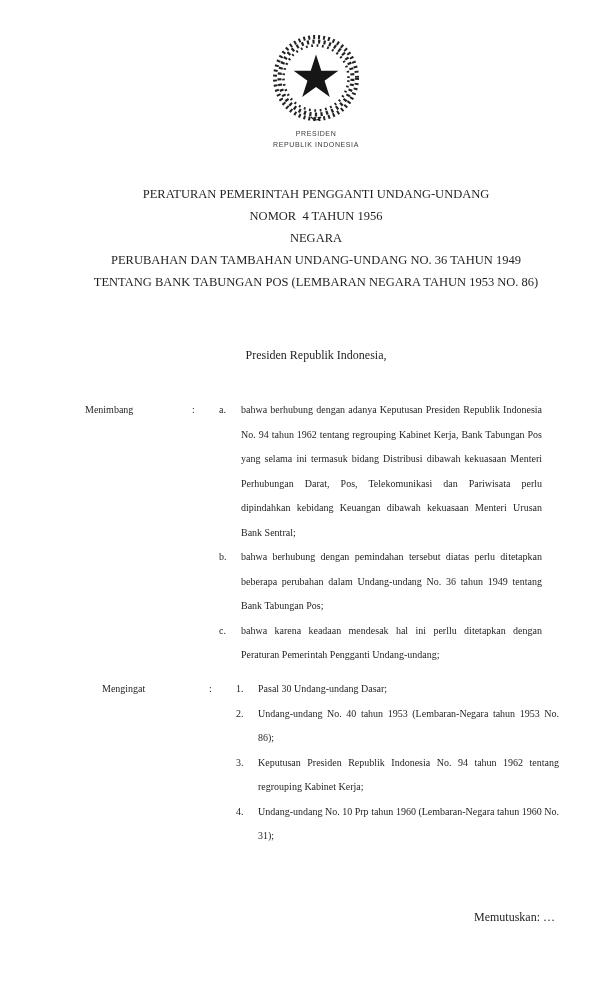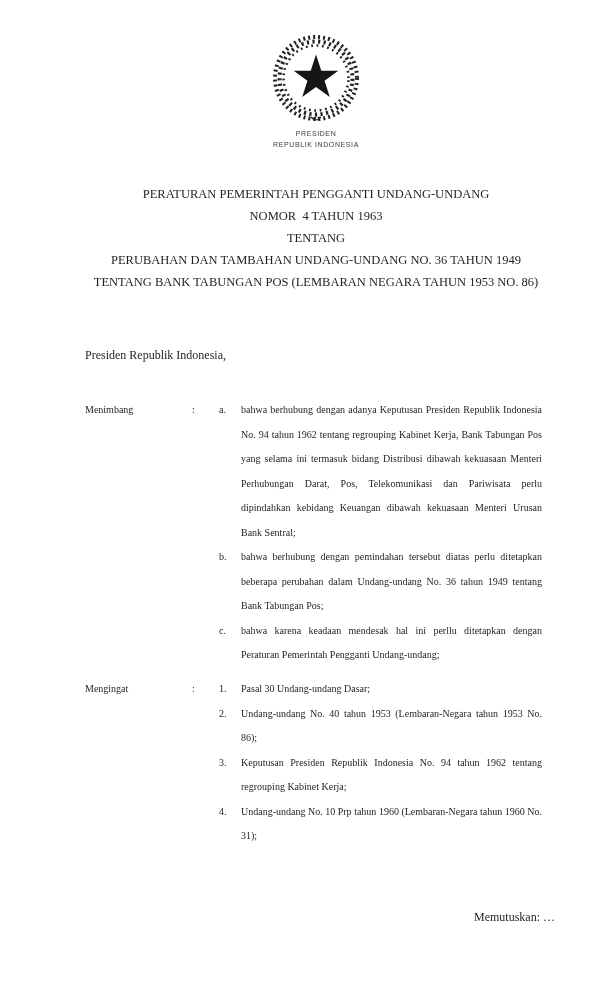--- a/index.html
+++ b/index.html
@@ -25,38 +25,38 @@
   
   .title-block {
     position: absolute; top: 183px; left: 85px; width: 462px;
     text-align: center; font-size: 12.5px; line-height: 22px;
   }
   .title-line { white-space: pre-wrap; }
 
   
   .salutation {
     position: absolute; top: 344px; left: 85px; width: 462px;
-    text-align: left; font-size: 12px; line-height: 22px;
+    text-align: center; font-size: 12px; line-height: 22px;
   }
 
   
   .clause {
     position: absolute; left: 85px; width: 457px;
     display: grid; grid-template-columns: 107px 27px 1fr;
     font-size: 10px; line-height: 24.5px;
   }
   .clause-label, .clause-colon { align-self: start; }
   .clause-item { position: relative; }
   .clause-item .marker { position: absolute; left: 0; top: 0; }
   .clause-item p {
     margin: 0 0 0 22px;
     text-align: justify; text-justify: inter-word;
   }
   #section-menimbang { top: 398px; }
-  #section-mengingat { top: 677px; }
+  #section-mengingat { top: 677px; margin-left: 17px; }
 
   
   .decision-line {
     position: absolute; top: 882px; right: 57px;
     font-size: 12px; line-height: 22px; margin-top: 24px;
   }
 </style>
 </head>
 <body>
 
@@ -73,22 +73,22 @@
       <path d="M41,83 q5,6 10,0 M44,87 l2,-4 M48,83 l2,4" stroke="#222222" stroke-width="1.2" fill="none"></path>
     </svg>
     <div class="letterhead-text">
       <div>PRESIDEN</div>
       <div>REPUBLIK INDONESIA</div>
     </div>
   </header>
 
   <div class="title-block">
     <div class="title-line">PERATURAN PEMERINTAH PENGGANTI UNDANG-UNDANG</div>
-    <div class="title-line">NOMOR  4 TAHUN 1963</div>
-    <div class="title-line">TENTANG</div>
+    <div class="title-line">NOMOR  4 TAHUN 1956</div>
+    <div class="title-line">NEGARA</div>
     <div class="title-line">PERUBAHAN DAN TAMBAHAN UNDANG-UNDANG NO. 36 TAHUN 1949</div>
     <div class="title-line">TENTANG BANK TABUNGAN POS (LEMBARAN NEGARA TAHUN 1953 NO. 86)</div>
   </div>
 
   <div class="salutation">Presiden Republik Indonesia,</div>
 
   <section class="clause" id="section-menimbang">
     <div class="clause-label">Menimbang</div>
     <div class="clause-colon">:</div>
     <div class="clause-items">

